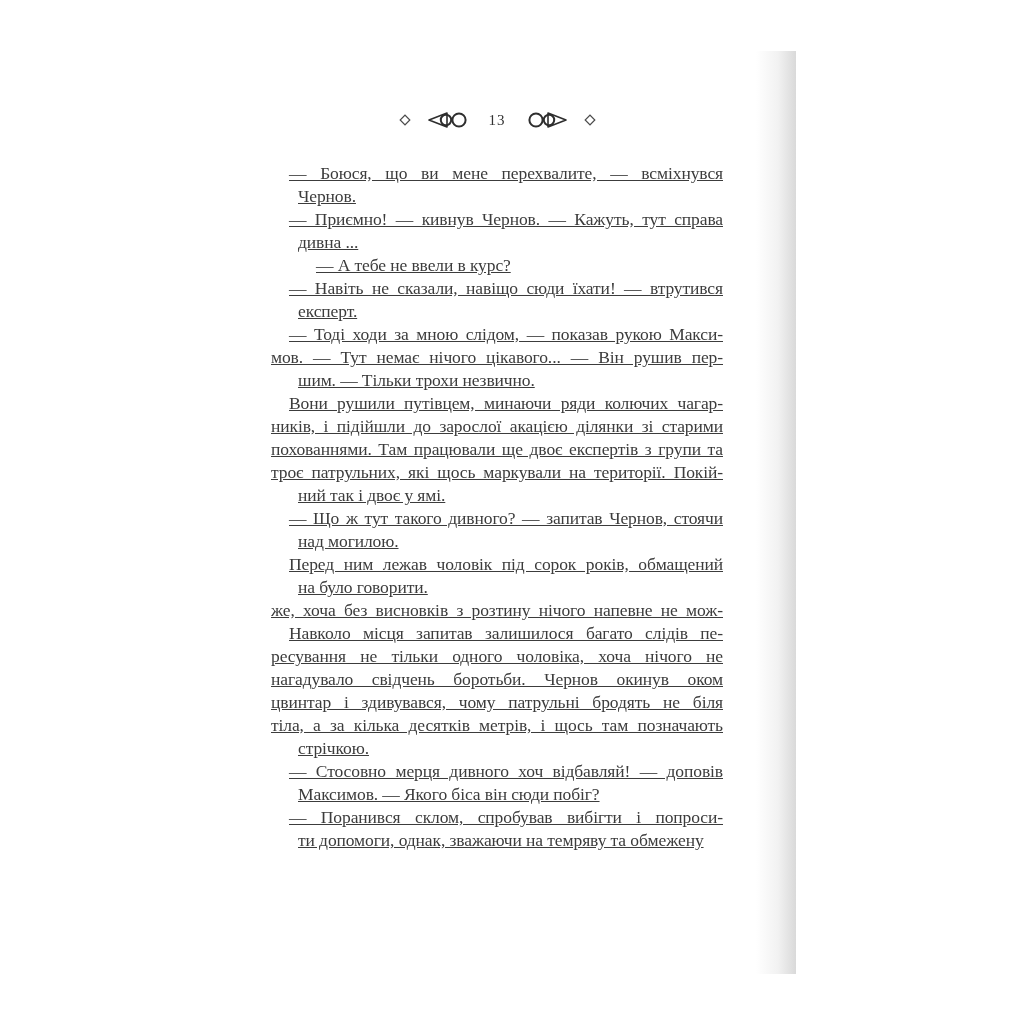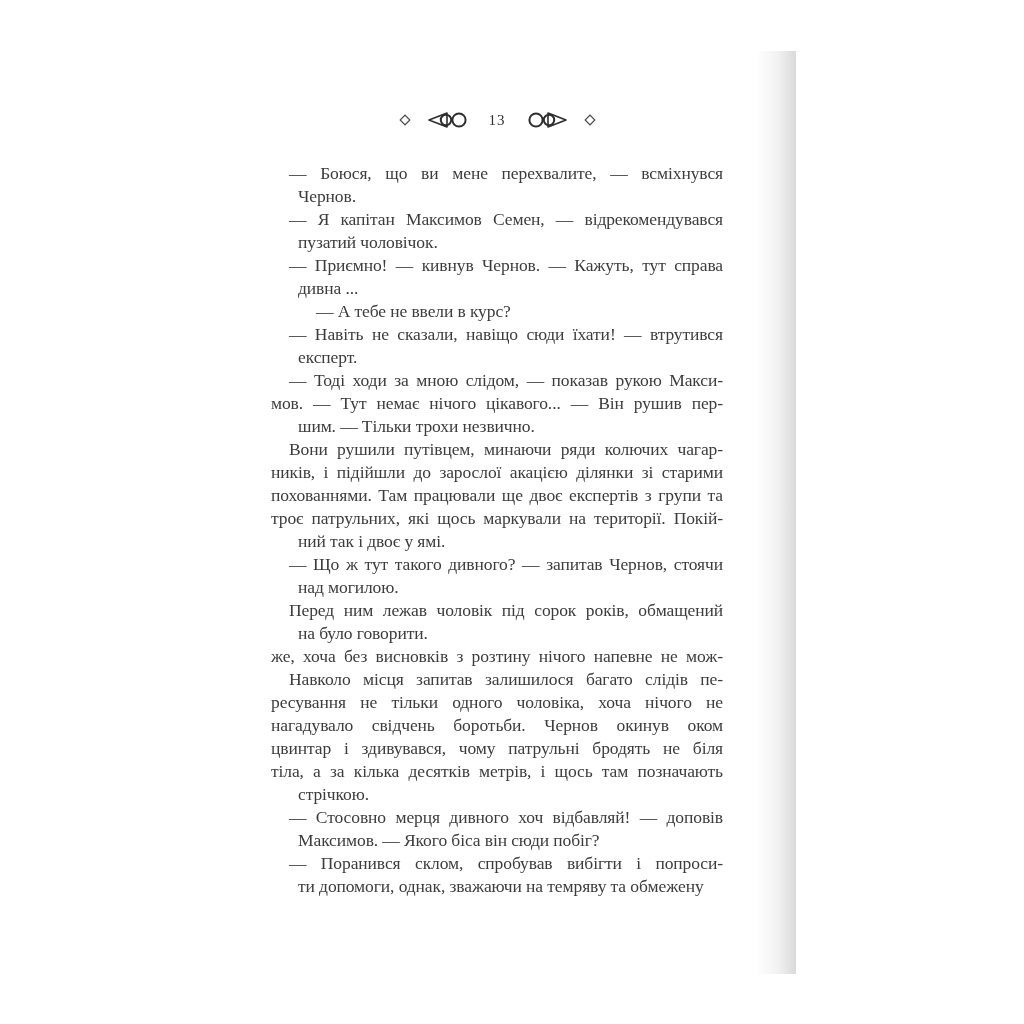--- a/index.html
+++ b/index.html
@@ -57,20 +57,21 @@
     letter-spacing: -0.1px;
   }
   .para { margin: 0; }
   .line {
     height: 23px;
     line-height: 23px;
     text-align: justify;
     text-align-last: justify;
     white-space: nowrap;
     overflow: hidden;
+    text-decoration: underline;
   }
   .line.last { text-align-last: left; margin-left: 27px; }
   .line.first { text-indent: 18px; }
 </style>
 </head>
 <body>
 
 <div class="canvas">
 
   <div class="page-edge"></div>
@@ -114,24 +115,20 @@
       </svg>
     </span>
   </div>
 
   <div class="text-block">
       <div class="para">
         <div class="line first">— Боюся, що ви мене перехвалите, — всміхнувся</div>
         <div class="line last">Чернов.</div>
       </div>
       <div class="para">
-        <div class="line first">— Я капітан Максимов Семен, — відрекомендувався</div>
-        <div class="line last">пузатий чоловічок.</div>
-      </div>
-      <div class="para">
         <div class="line first">— Приємно! — кивнув Чернов. — Кажуть, тут справа</div>
         <div class="line last">дивна ...</div>
       </div>
       <div class="para">
         <div class="line first last">— А тебе не ввели в курс?</div>
       </div>
       <div class="para">
         <div class="line first">— Навіть не сказали, навіщо сюди їхати! — втрутився</div>
         <div class="line last">експерт.</div>
       </div>

